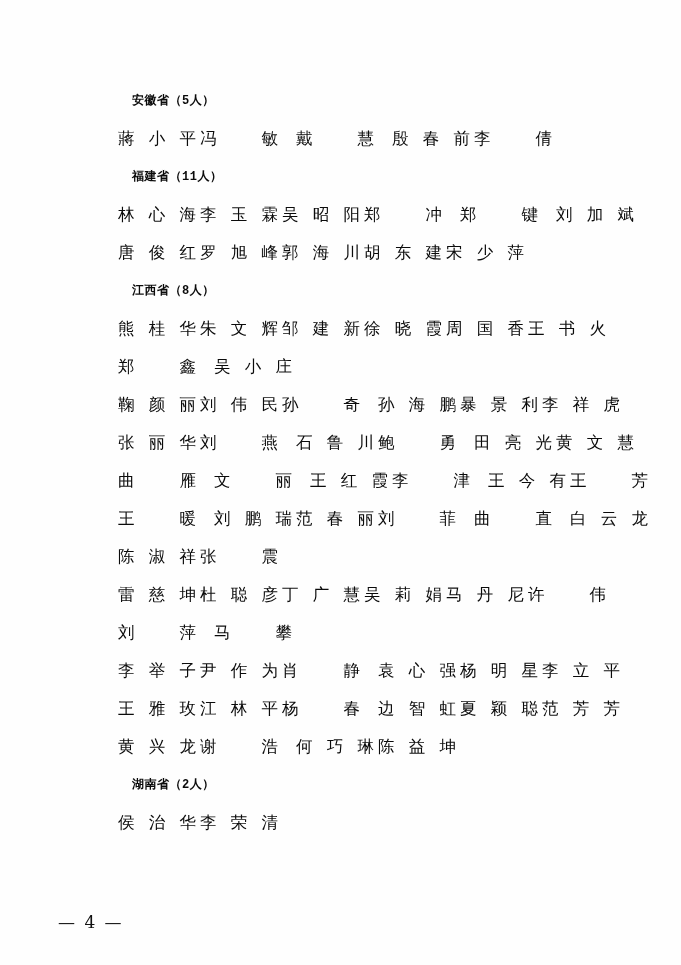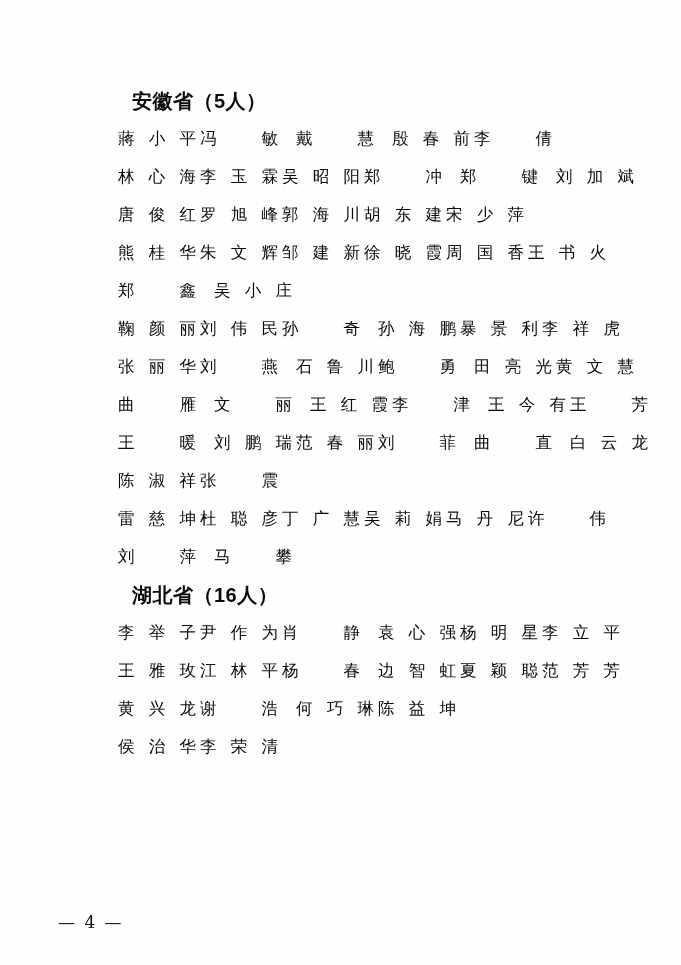--- a/index.html
+++ b/index.html
@@ -19,23 +19,23 @@
   .content {
     position: absolute;
     left: 118px;
     top: 82px;
     width: 470px;
   }
   .section {
     margin-bottom: 0px;
   }
   .province {
-    font-family: Liberation Sans, sans-serif;
+    font-family: Liberation Mono, monospace;
     font-weight: bold;
-    font-size: 20px;
+    font-size: 12px;
     letter-spacing: 0.5px;
     padding-left: 14px;
     line-height: 38px;
     white-space: nowrap;
   }
   .province .count {
     font-weight: bold;
   }
   .names-row {
     display: flex;
@@ -96,20 +96,21 @@
             <span>春</span>
             <span>前</span>
           </div>
           <div class="name n2">
             <span>李</span>
             <span>倩</span>
           </div>
         </div>
       </div>
       <div class="section">
+        <div class="province"><span>福建省</span><span class="count">（11人）</span></div>
         <div class="names-row">
           <div class="name n3">
             <span>林</span>
             <span>心</span>
             <span>海</span>
           </div>
           <div class="name n3">
             <span>李</span>
             <span>玉</span>
             <span>霖</span>
@@ -155,20 +156,21 @@
             <span>建</span>
           </div>
           <div class="name n3">
             <span>宋</span>
             <span>少</span>
             <span>萍</span>
           </div>
         </div>
       </div>
       <div class="section">
+        <div class="province"><span>江西省</span><span class="count">（8人）</span></div>
         <div class="names-row">
           <div class="name n3">
             <span>熊</span>
             <span>桂</span>
             <span>华</span>
           </div>
           <div class="name n3">
             <span>朱</span>
             <span>文</span>
             <span>辉</span>
@@ -374,21 +376,20 @@
             <span>刘</span>
             <span>萍</span>
           </div>
           <div class="name n2">
             <span>马</span>
             <span>攀</span>
           </div>
         </div>
       </div>
       <div class="section">
-        <div class="province"><span>湖北省</span><span class="count">（16人）</span></div>
         <div class="names-row">
           <div class="name n3">
             <span>李</span>
             <span>举</span>
             <span>子</span>
           </div>
           <div class="name n3">
             <span>尹</span>
             <span>作</span>
             <span>为</span>
@@ -460,20 +461,21 @@
             <span>琳</span>
           </div>
           <div class="name n3">
             <span>陈</span>
             <span>益</span>
             <span>坤</span>
           </div>
         </div>
       </div>
       <div class="section">
+        <div class="province"><span>湖南省</span><span class="count">（2人）</span></div>
         <div class="names-row">
           <div class="name n3">
             <span>侯</span>
             <span>治</span>
             <span>华</span>
           </div>
           <div class="name n3">
             <span>李</span>
             <span>荣</span>
             <span>清</span>

